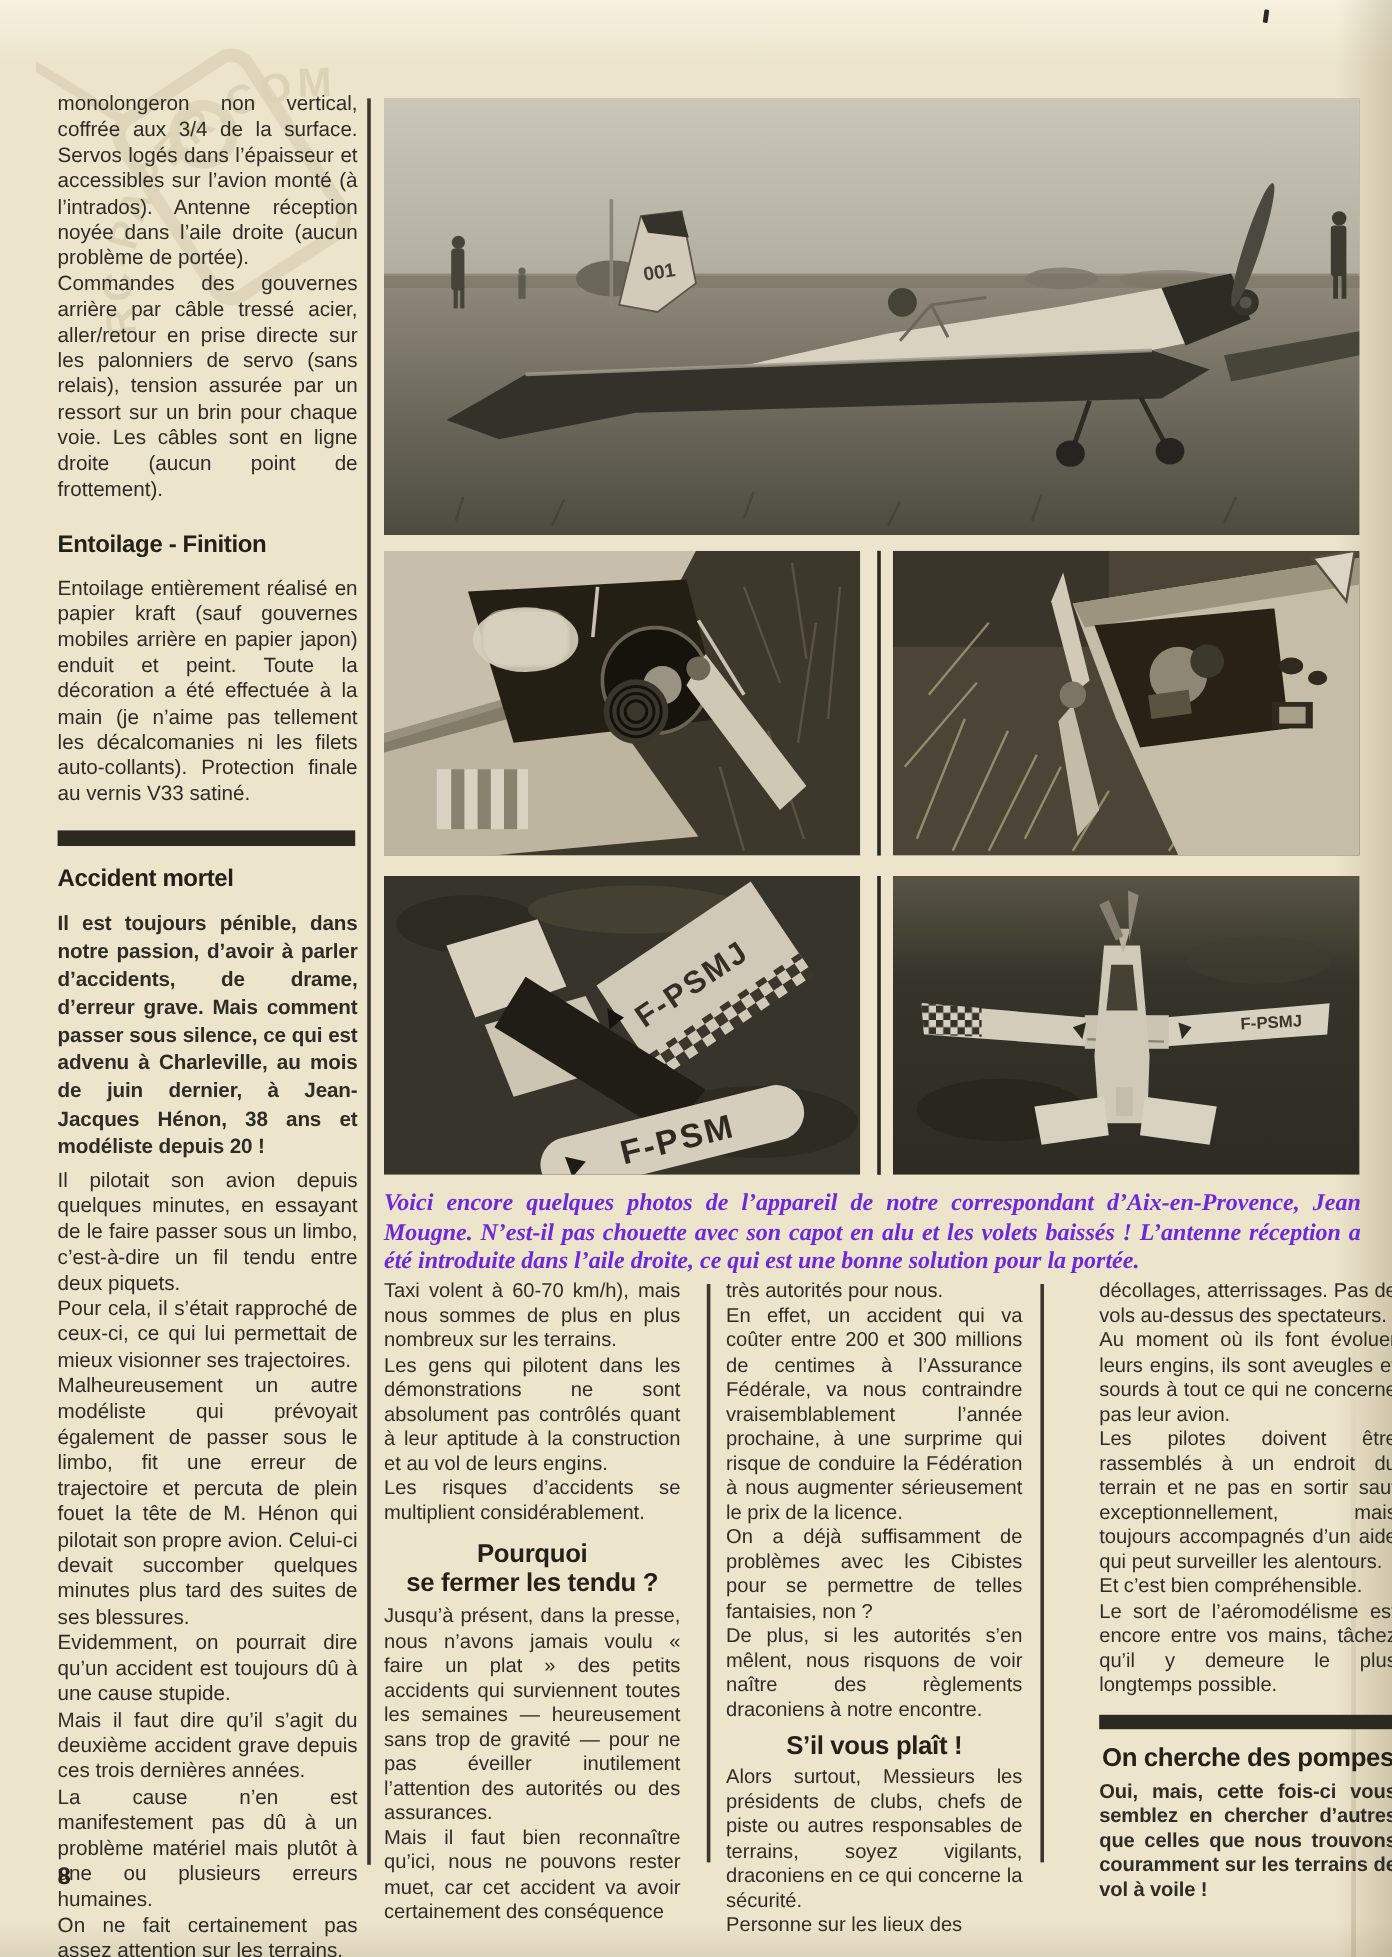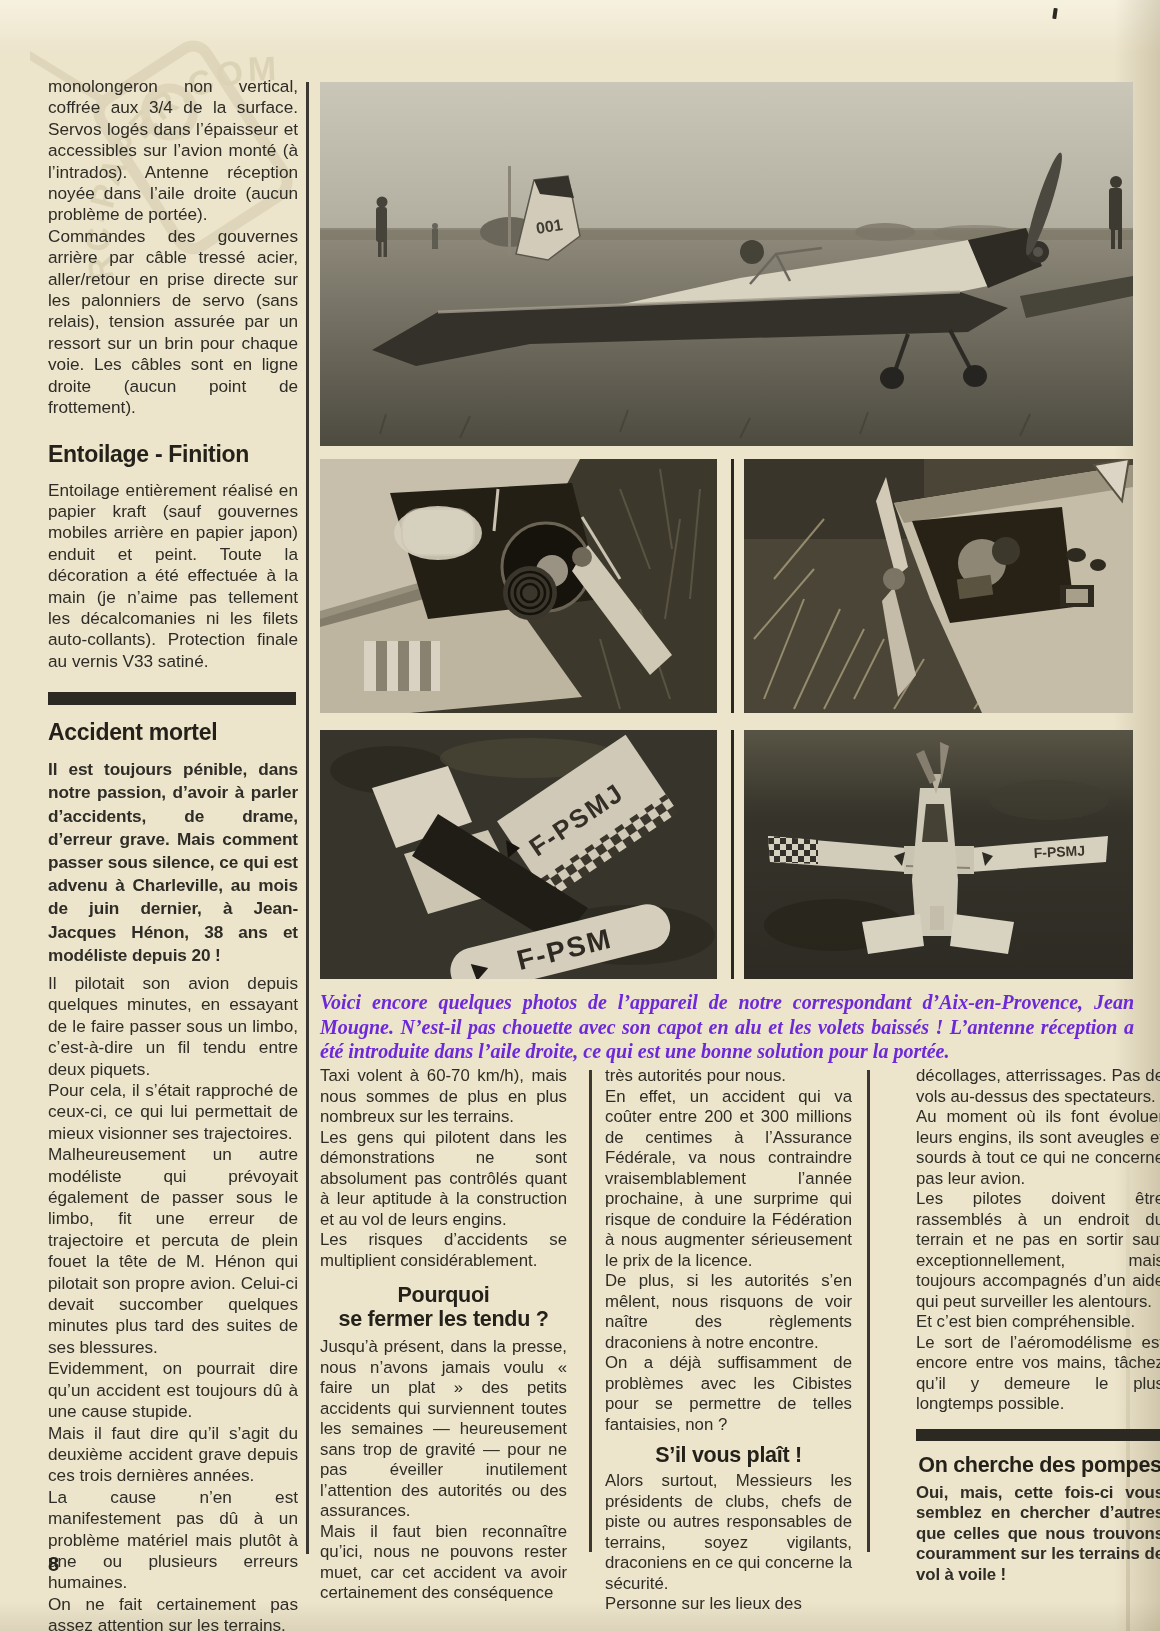--- a/index.html
+++ b/index.html
@@ -26,21 +26,21 @@
   
   .vrule{position:absolute; width:3px; background:#3a3830;}
   #rule-main{left:306px; top:82px; height:1472px;}
   #rule-c{left:589px; top:1070px; height:482px;}
   #rule-d{left:867px; top:1070px; height:482px;}
 
   
   .col{position:absolute; text-align:justify;}
   #col-a{left:48px; top:76px; width:250px; font-size:17.2px; line-height:21.4px;}
   #col-a p{margin:0;}
-  .colhead{font-weight:bold; color:#232119; font-size:23px; line-height:27px;
+  .colhead{font-weight:bold; color:#232119; font-size:20px; line-height:27px;
     margin:22px 0 12px 0; text-align:left; letter-spacing:-0.3px;}
   .lead{font-weight:bold; line-height:23.2px; letter-spacing:-0.1px; margin:0 0 6px 0 !important;}
   .bar{height:13px; background:#2b2922; margin:20px 2px 10px 0;}
 
   .bcol{font-size:16.8px; line-height:20.5px;}
   .bcol p{margin:0;}
   .bhead{font-weight:bold; color:#232119; font-size:21.5px; line-height:24px;
     margin:12px 0 6px 0; text-align:center; letter-spacing:-0.3px;}
   .bhead.tight{margin:8px 0 4px 0;}
   #col-b{left:320px; top:1066px; width:247px;}
@@ -341,22 +341,22 @@
       <div>Pourquoi</div>
       <div>se fermer les tendu ?</div>
     </div>
     <p>Jusqu’à présent, dans la presse, nous n’avons jamais voulu « faire un plat » des petits accidents qui surviennent toutes les semaines — heureusement sans trop de gravité — pour ne pas éveiller inutilement l’attention des autorités ou des assurances.</p>
     <p>Mais il faut bien reconnaître qu’ici, nous ne pouvons rester muet, car cet accident va avoir certainement des conséquence</p>
   </div>
 
   <div class="col bcol" id="col-c">
     <p>très autorités pour nous.</p>
     <p>En effet, un accident qui va coûter entre 200 et 300 millions de centimes à l’Assurance Fédérale, va nous contraindre vraisemblablement l’année prochaine, à une surprime qui risque de conduire la Fédération à nous augmenter sérieusement le prix de la licence.</p>
+    <p>On a déjà suffisamment de problèmes avec les Cibistes pour se permettre de telles fantaisies, non ?</p>
     <p>De plus, si les autorités s’en mêlent, nous risquons de voir naître des règlements draconiens à notre encontre.</p>
-    <p>On a déjà suffisamment de problèmes avec les Cibistes pour se permettre de telles fantaisies, non ?</p>
     <div class="bhead tight">S’il vous plaît !</div>
     <p>Alors surtout, Messieurs les présidents de clubs, chefs de piste ou autres responsables de terrains, soyez vigilants, draconiens en ce qui concerne la sécurité.</p>
     <p>Personne sur les lieux des</p>
   </div>
 
   <div class="col bcol" id="col-d">
     <p>décollages, atterrissages. Pas de vols au-dessus des spectateurs.</p>
     <p>Au moment où ils font évoluer leurs engins, ils sont aveugles et sourds à tout ce qui ne concerne pas leur avion.</p>
     <p>Les pilotes doivent être rassemblés à un endroit du terrain et ne pas en sortir sauf exceptionnellement, mais toujours accompagnés d’un aide qui peut surveiller les alentours.</p>
     <p>Et c’est bien compréhensible.</p>

